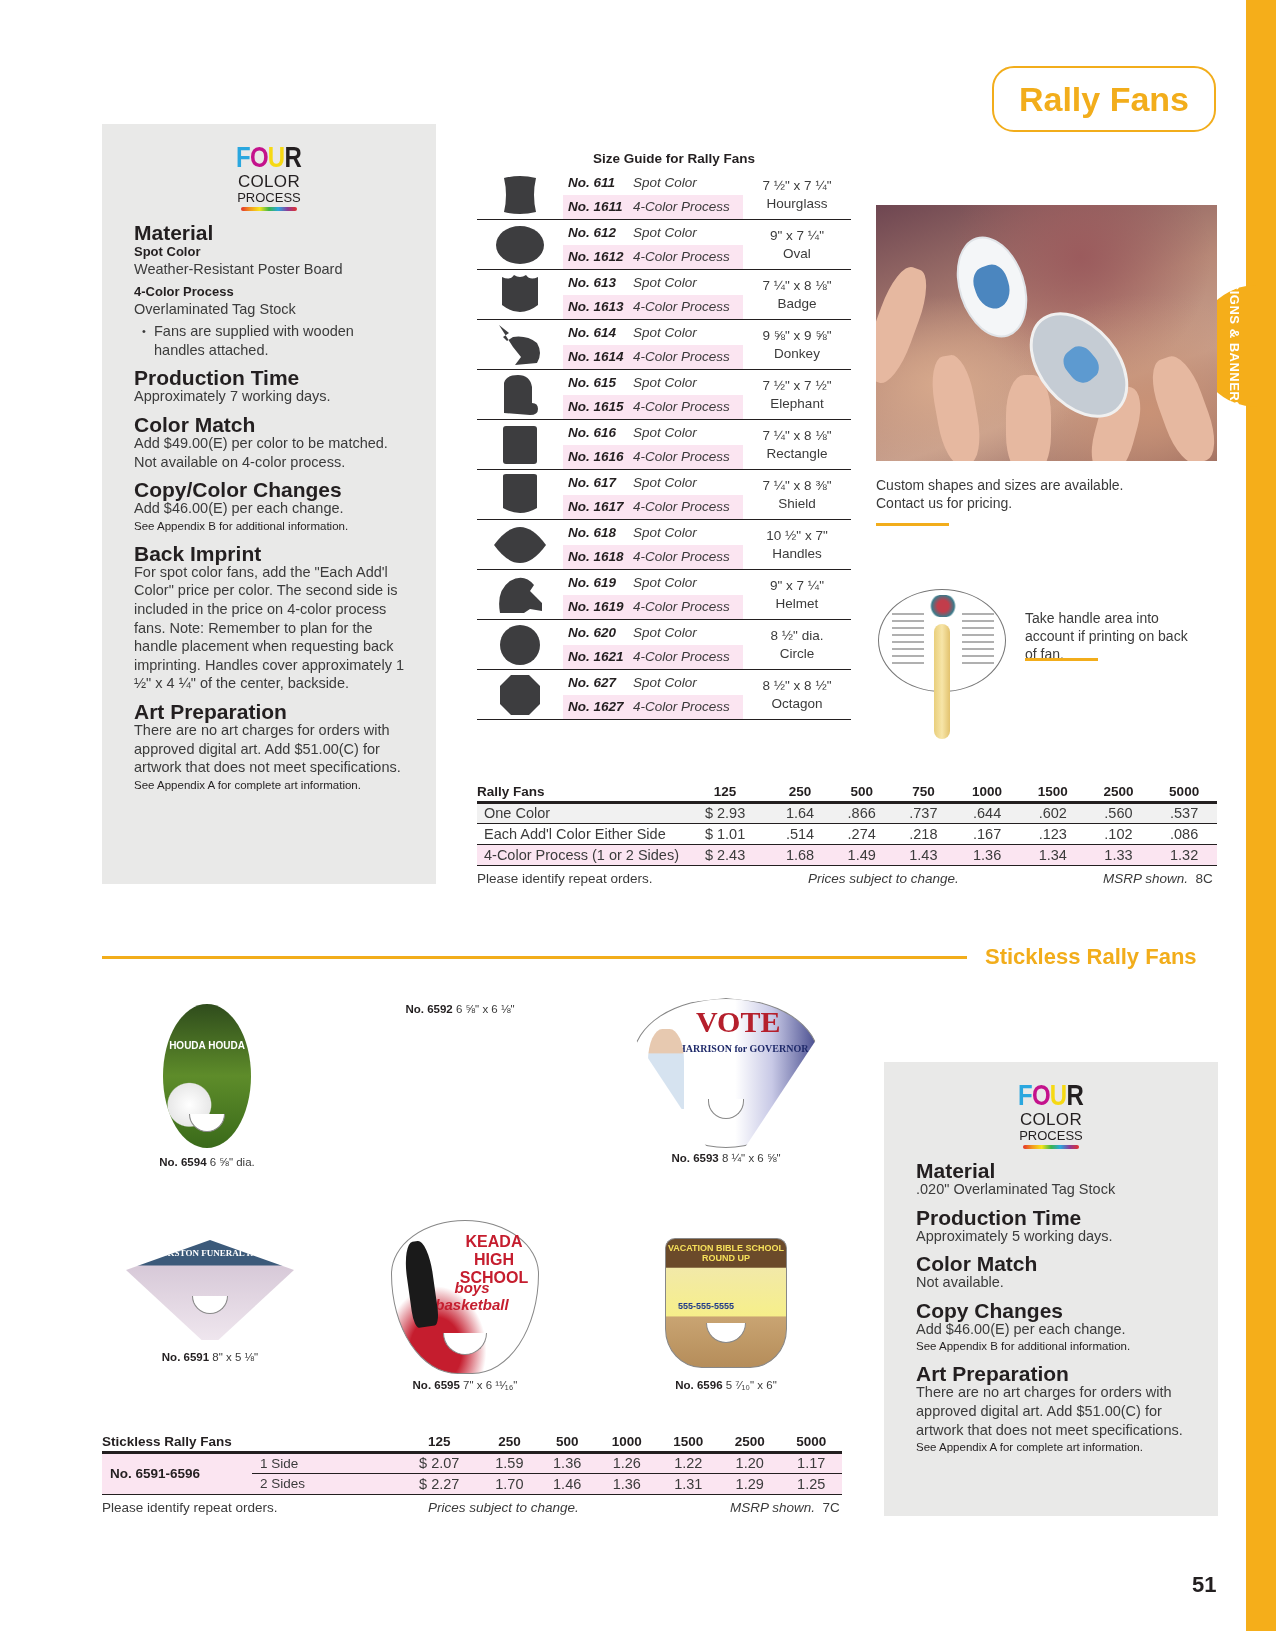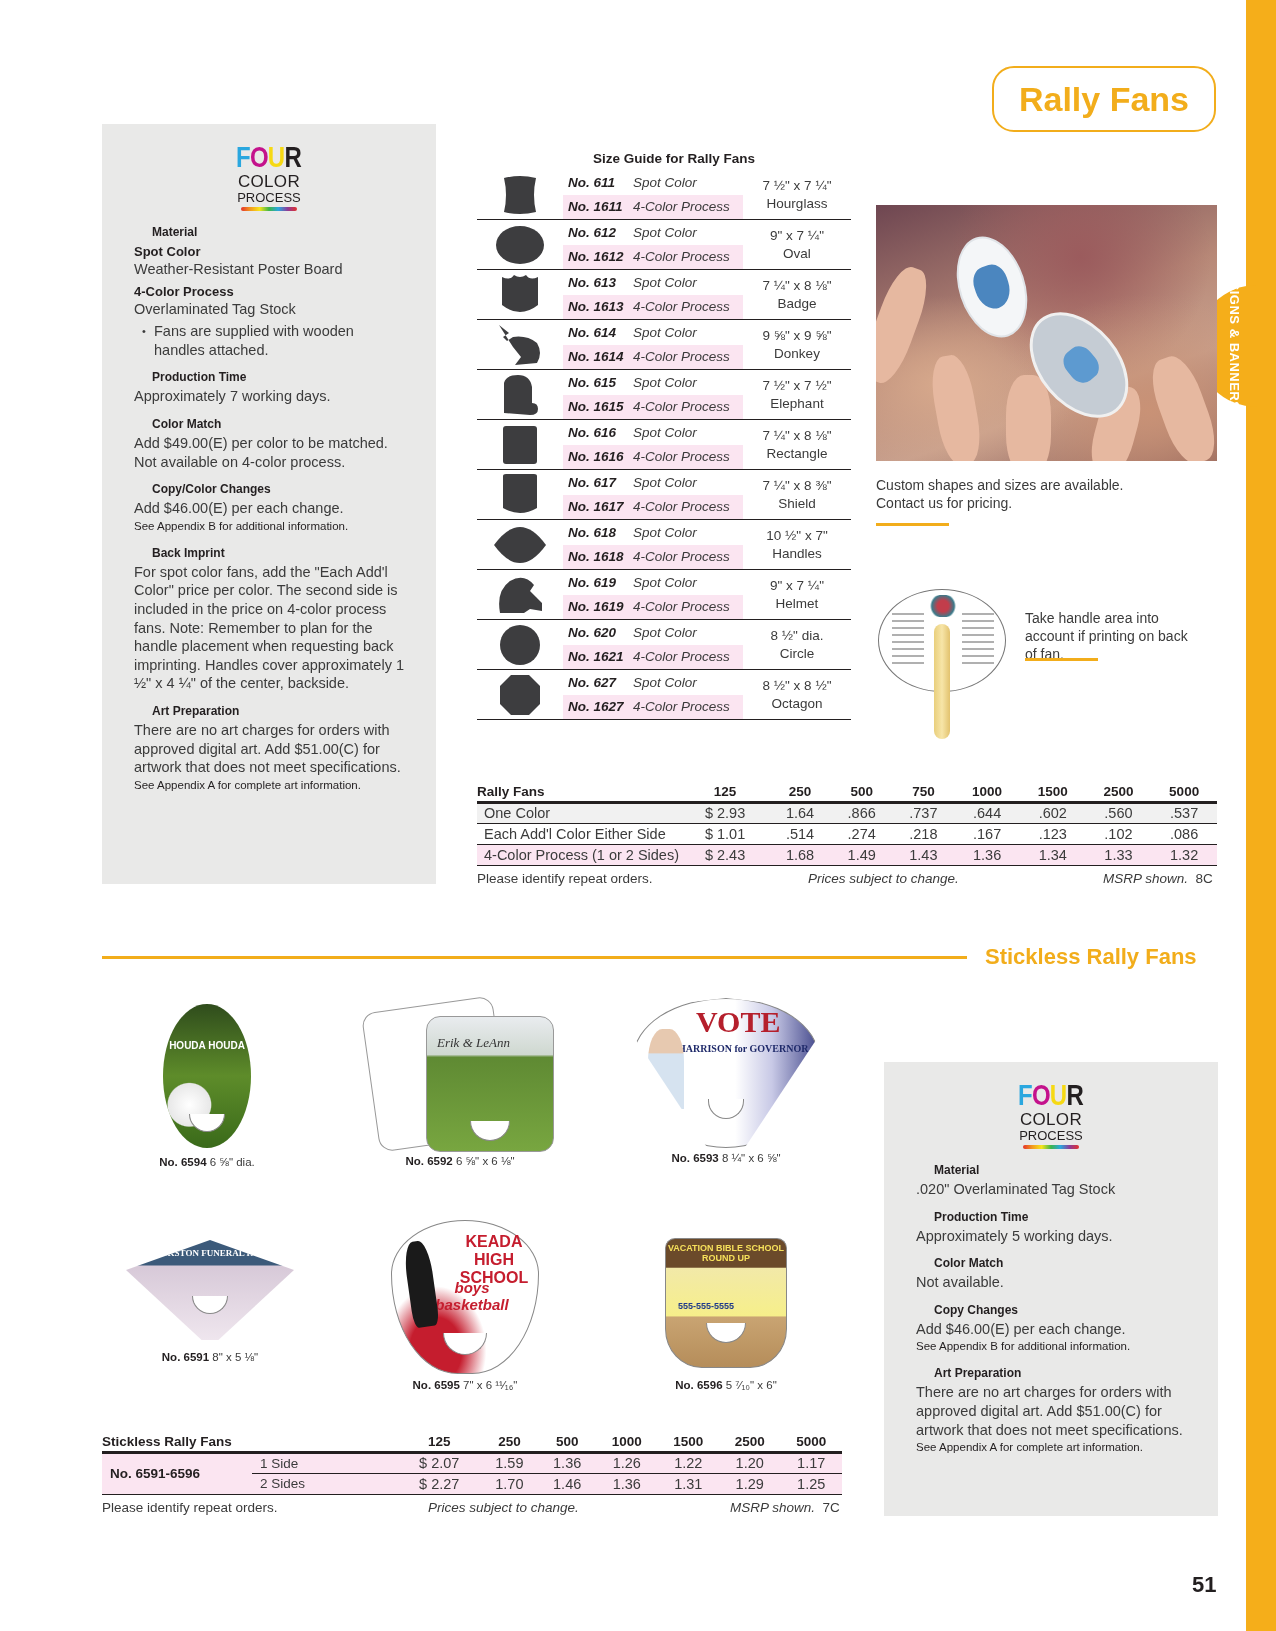--- a/index.html
+++ b/index.html
@@ -15,21 +15,21 @@
   
   .info-panel { position: absolute; background: #e9e9e8; }
   .info-panel.left { left: 102px; top: 124px; width: 334px; height: 760px; padding: 18px 32px 0 32px; }
   .info-panel.right { left: 884px; top: 1062px; width: 334px; height: 454px; padding: 18px 32px 0 32px; }
   .fcp-logo { display: block; text-align: center; line-height: 1; margin-bottom: 12px; }
   .fcp-four { font-size: 30px; font-weight: bold; letter-spacing: -1px; font-family: "Liberation Sans", sans-serif; transform: scaleX(.8); display: inline-block; }
   .fcp-four .f { color: #2aa7df; } .fcp-four .o { color: #c4128c; } .fcp-four .u { color: #f6d913; } .fcp-four .r { color: #231f20; }
   .fcp-color { font-size: 17px; color: #231f20; margin-top: 1px; letter-spacing: .3px; }
   .fcp-process { font-size: 13px; color: #231f20; margin-top: 1px; }
   .fcp-bar { width: 56px; height: 4px; margin: 3px auto 0; border-radius: 2px; background: linear-gradient(90deg,#e4322b,#f39a1d,#f6e51b,#3db54a,#2aa7df,#8e3b97,#e4322b); }
-  .sec-h { font-size: 12px; font-weight: bold; margin-top: 9px; line-height: 19px; margin-left: 18px; }
+  .sec-h { font-size: 21px; font-weight: bold; margin-top: 9px; line-height: 19px; }
   .sec-sub { font-size: 13px; font-weight: bold; line-height: 17px; margin-top: 1px; }
   .sec-p { font-size: 14.5px; color: #3b3b3b; line-height: 18.6px; }
   .sec-small { font-size: 11.5px; color: #231f20; line-height: 17px; }
   .bullet { font-size: 14.5px; color: #3b3b3b; line-height: 18.6px; padding-left: 20px; position: relative; margin-top: 4px; }
   .bullet:before { content: "\2022"; position: absolute; left: 8px; font-size: 11px; }
 
   
   .size-guide { position: absolute; left: 477px; top: 148px; width: 374px; }
   .sg-title { text-align: center; font-size: 13.5px; font-weight: bold; height: 22px; line-height: 22px; padding-left: 20px; }
   .sg-head { display: flex; font-size: 13.5px; font-weight: bold; height: 24px; line-height: 24px; }
@@ -483,27 +483,20 @@
 
 <div class="product" style="left:122px;top:1004px;width:170px">
   <div class="img" style="width:88px;height:144px;border-radius:50%;background:radial-gradient(circle at 30% 70%,#fff 0,#e8e8e8 18%,transparent 19%),linear-gradient(180deg,#2f4c1c,#5e8c2a 50%,#3a6a1a);">
     <div style="position:absolute;top:36px;left:0;width:100%;text-align:center;color:#fff;font-weight:bold;font-size:10px">HOUDA HOUDA</div>
     <div class="slot" style="top:110px;width:36px;height:18px"></div>
   </div>
   <div class="cap" style="margin-top:8px"><b>No. 6594</b> <span>6 ⅝" dia.</span></div>
 </div>
 
 <div class="product" style="left:360px;top:998px;width:200px">
-  <div class="img" style="width:200px;height:152px">
-    <div style="position:absolute;left:10px;top:6px;width:132px;height:140px;background:#fff;border:1px solid #999;border-radius:14px;transform:rotate(-8deg)"></div>
-    <div style="position:absolute;left:66px;top:18px;width:128px;height:136px;border:1px solid #999;border-radius:14px;background:linear-gradient(180deg,#e9ecef 0,#cfd8d0 28%,#5f8a33 30%,#78a640 100%)">
-      <div style="position:absolute;top:18px;left:10px;font-style:italic;font-family:'Liberation Serif',serif;font-size:13px;color:#333">Erik &amp; LeAnn</div>
-      <div class="slot" style="top:104px;width:40px;height:20px"></div>
-    </div>
-  </div>
   <div class="cap" style="margin-top:5px"><b>No. 6592</b> <span>6 ⅝" x 6 ⅛"</span></div>
 </div>
 
 <div class="product" style="left:626px;top:998px;width:200px">
   <div class="img" style="width:186px;height:150px;border:1px solid #888;border-radius:50% 50% 50% 50% / 40% 40% 60% 60%;background:linear-gradient(90deg,#fff 0,#fff 55%,#c8c9e6 75%,#454a8c 100%);clip-path:polygon(0 25%,15% 5%,50% 0,85% 5%,100% 25%,60% 100%,40% 100%);">
     <div style="position:absolute;left:62px;top:6px;color:#b51f2c;font-weight:bold;font-size:30px;font-family:'Liberation Serif',serif">VOTE</div>
     <div style="position:absolute;left:44px;top:44px;color:#1f2a6a;font-weight:bold;font-size:10px;font-family:'Liberation Serif',serif">HARRISON for GOVERNOR</div>
     <div style="position:absolute;left:14px;top:30px;width:36px;height:80px;border-radius:40% 40% 0 0;background:linear-gradient(#e7c9b0 0,#e7c9b0 30%,#d6e3f0 31%)"></div>
     <div class="slot" style="top:100px;width:36px;height:20px"></div>
   </div>

